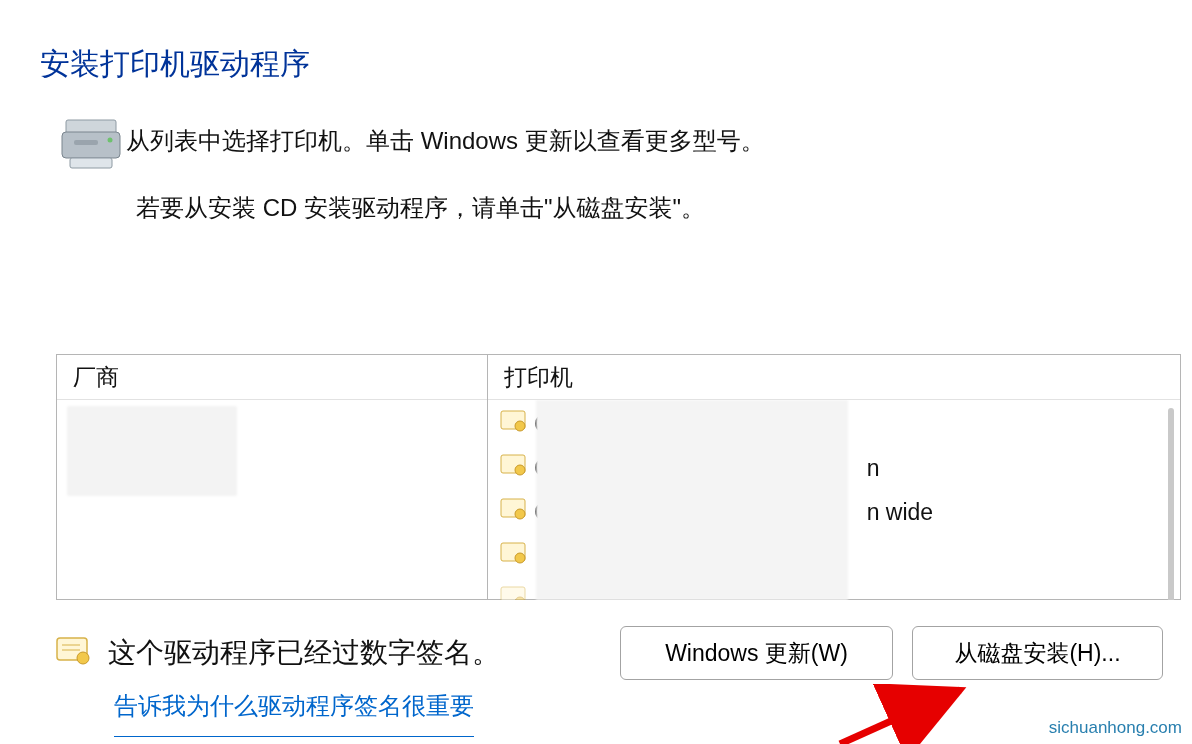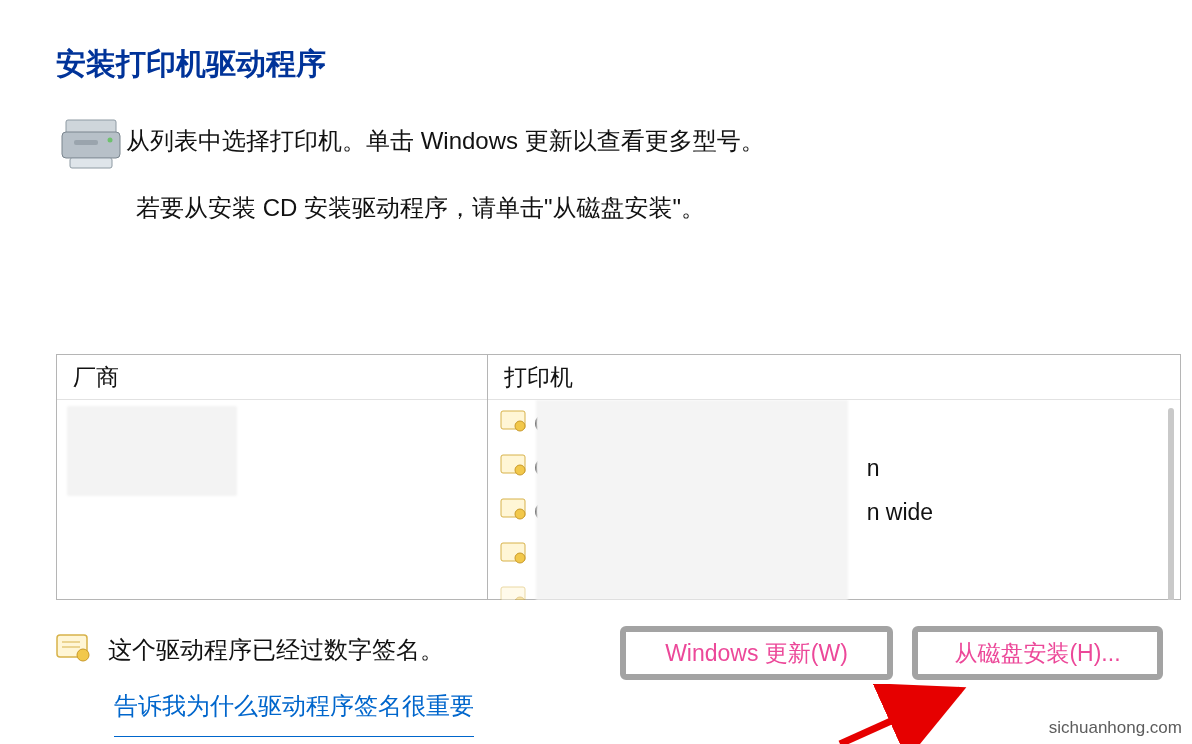--- a/index.html
+++ b/index.html
@@ -9,25 +9,25 @@
     width: 1192px;
     height: 744px;
     background: #ffffff;
     font-family: "Microsoft YaHei", "Segoe UI", Tahoma, sans-serif;
     color: #000;
     position: relative;
     overflow: hidden;
   }
   .heading {
     position: absolute;
-    left: 56px;
+    left: 40px;
     top: 44px;
     font-size: 30px;
     color: #003399;
-    font-weight: 700;
+    font-weight: 400;
   }
   .printer-icon {
     position: absolute;
     left: 60px;
     top: 118px;
   }
   .intro1 {
     position: absolute;
     left: 126px;
     top: 125px;
@@ -96,60 +96,60 @@
   .sign-row {
     position: absolute;
     left: 56px;
     top: 634px;
     display: flex;
     align-items: center;
     gap: 18px;
   }
   .sign-icon { }
   .sign-text {
-    font-size: 24px;
+    font-size: 28px;
     color: #111;
   }
   .link-text {
     position: absolute;
     left: 114px;
     top: 690px;
     font-size: 24px;
     color: #0066cc;
     border-bottom: 1px solid #0066cc;
     padding-bottom: 14px;
     cursor: pointer;
   }
   .btn {
     position: absolute;
     top: 626px;
     height: 54px;
-    border: 6px solid #a3a3a3;
+    border: 1px solid #a3a3a3;
     border-radius: 6px;
     background: #ffffff;
     font-size: 23px;
-    color: #ec4899;
+    color: #000000;
     display: flex;
     align-items: center;
     justify-content: center;
     padding: 0 20px;
     cursor: pointer;
   }
   .btn.windows-update { left: 620px; width: 273px; }
   .btn.install-disk   { left: 912px; width: 251px; text-align: right; }
   .arrow {
     position: absolute;
     left: 820px; top: 684px;
     pointer-events: none;
   }
   .watermark {
     position: absolute;
     right: 10px; bottom: 6px;
     font-size: 17px;
-    color: #404040;
+    color: #0369a1;
     font-family: Arial, sans-serif;
     opacity: .85;
   }
 </style>
 </head>
 <body>
 
 <div class="heading">安装打印机驱动程序</div>
 
 <div class="printer-icon">

